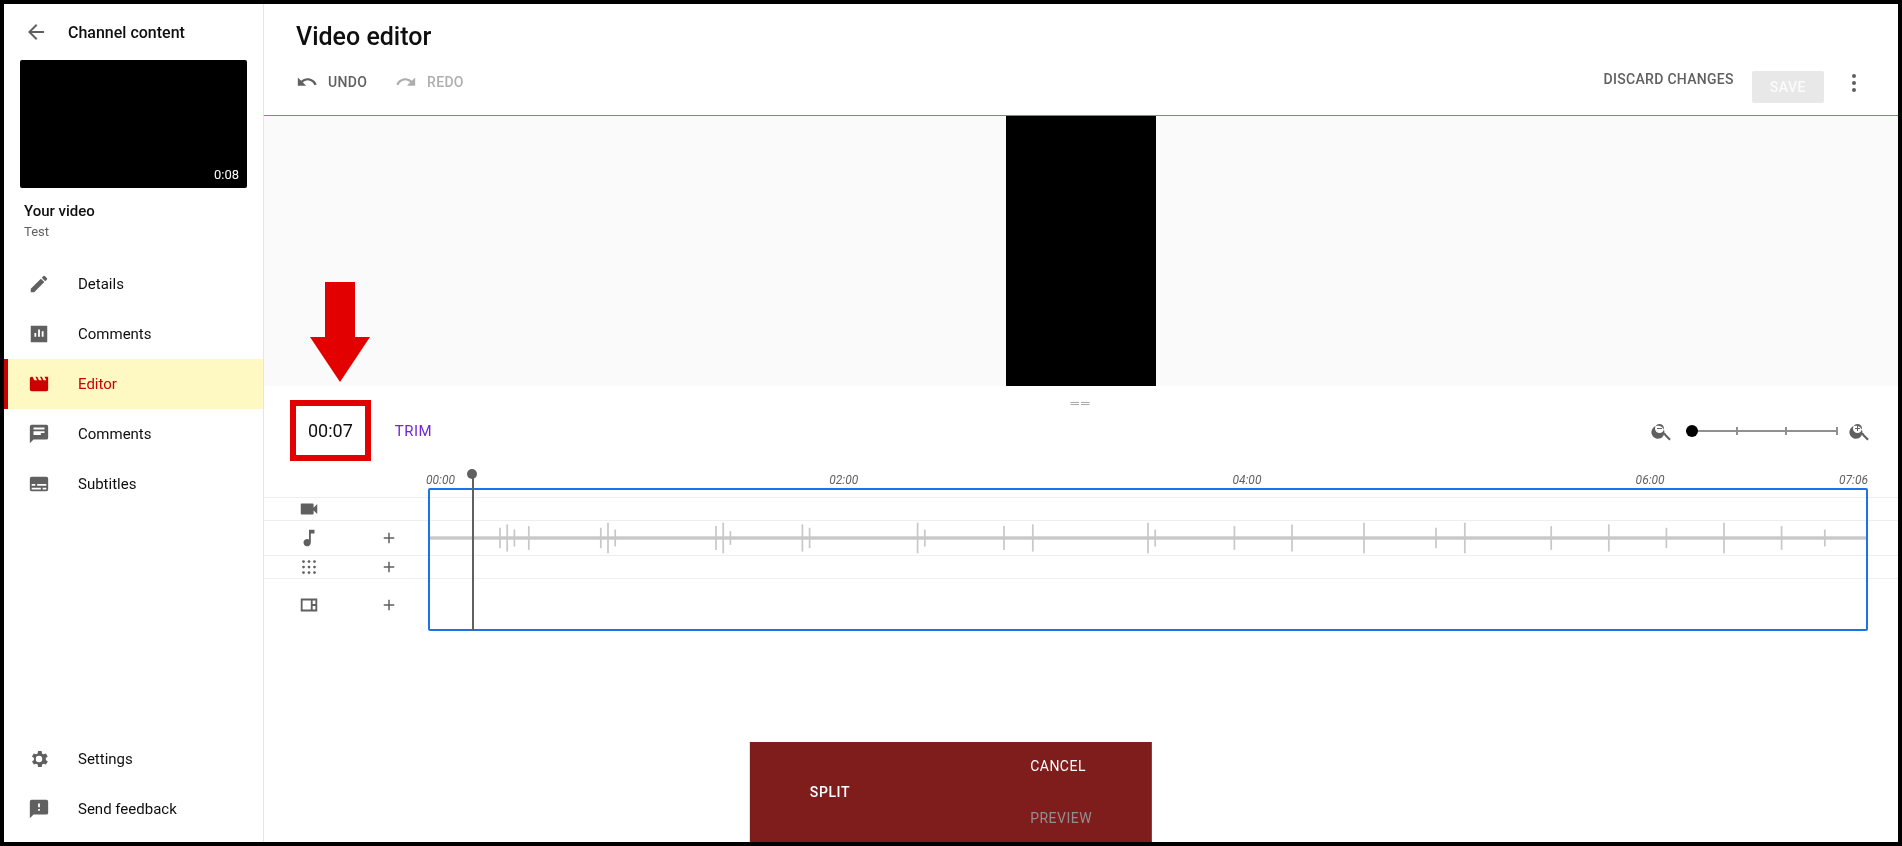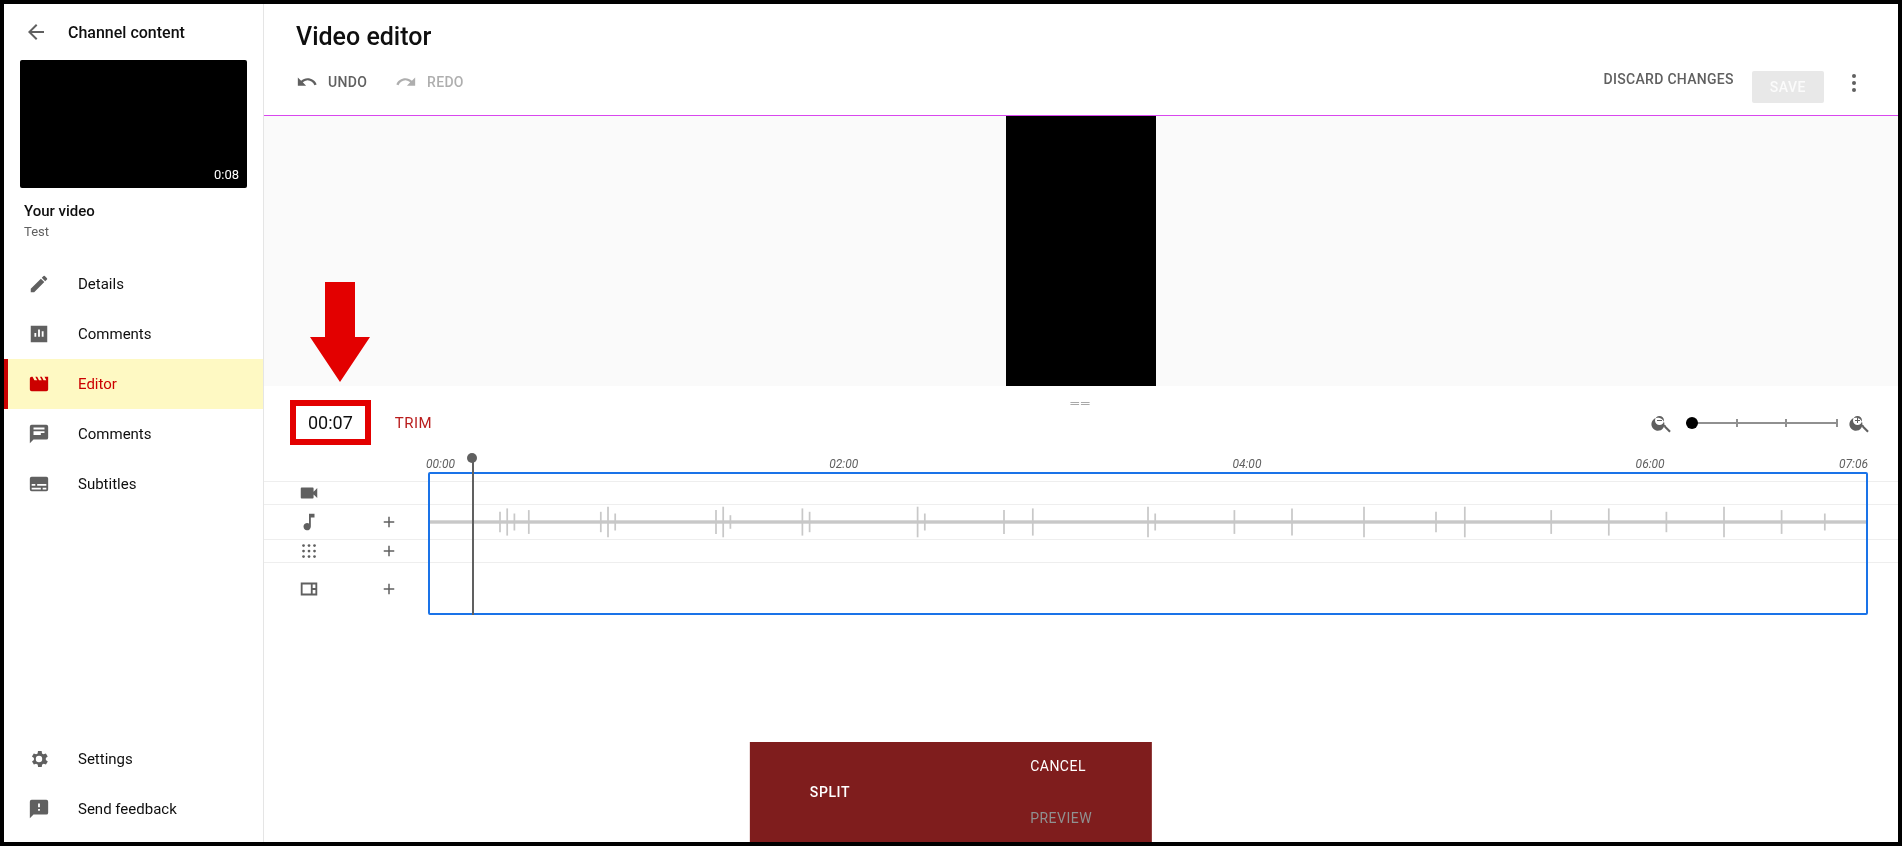--- a/index.html
+++ b/index.html
@@ -37,22 +37,22 @@
 .discard { color: #606060; margin-right: 18px; cursor: pointer; letter-spacing: .3px; }
 .save-btn { background: #e8e8e8; color: #fbfbfb; padding: 8px 18px; font-weight: 500; border-radius: 2px; cursor: default; letter-spacing: .5px; }
 .more-icon { margin-left: 18px; cursor: pointer; color: #606060; }
 
 
 .preview { background: #fafafa; display: flex; justify-content: center; padding: 0; }
 .preview-frame { width: 150px; height: 270px; background: #000; }
 
 
 .tl-controls { display: flex; align-items: center; padding: 14px 26px 10px; position: relative; }
-.timecode-box { border: 6px solid #e30000; padding: 6px 12px; font-size: 18px; color: #0f0f0f; font-weight: 400; }
-.trim-label { margin-left: 24px; color: #b91c1c; font-size: 15px; letter-spacing: .5px; }
+.timecode-box { border: 6px solid #e30000; padding: 14px 12px; font-size: 18px; color: #0f0f0f; font-weight: 400; }
+.trim-label { margin-left: 24px; color: #6d28d9; font-size: 15px; letter-spacing: .5px; }
 .drag-handle { position: absolute; left: 50%; transform: translateX(-50%); color: #909090; letter-spacing: 2px; font-size: 12px; top: 10px; }
 .zoom-group { margin-left: auto; display: flex; align-items: center; gap: 12px; }
 .zoom-group svg { width: 24px; height: 24px; fill: #606060; cursor: pointer; }
 .zoom-track { width: 150px; height: 2px; background: #909090; position: relative; }
 .zoom-track::before { content: ''; position: absolute; left: 0; top: -5px; width: 12px; height: 12px; background: #000; border-radius: 50%; }
 .zoom-track .tick { position: absolute; top: -3px; width: 2px; height: 8px; background: #909090; }
 
 
 .ruler { position: relative; height: 26px; margin-left: 164px; margin-right: 30px; font-size: 12px; color: #606060; }
 .ruler-label { position: absolute; top: 2px; transform: translateX(-2px); font-style: italic; }

